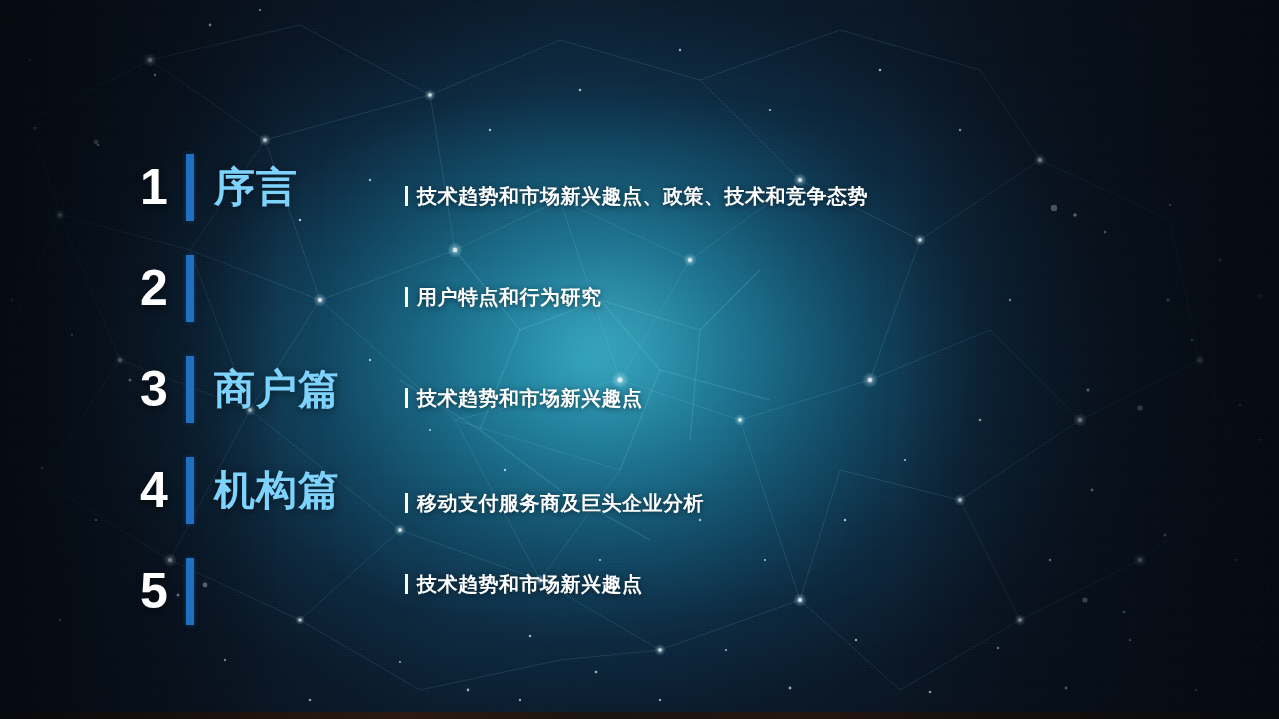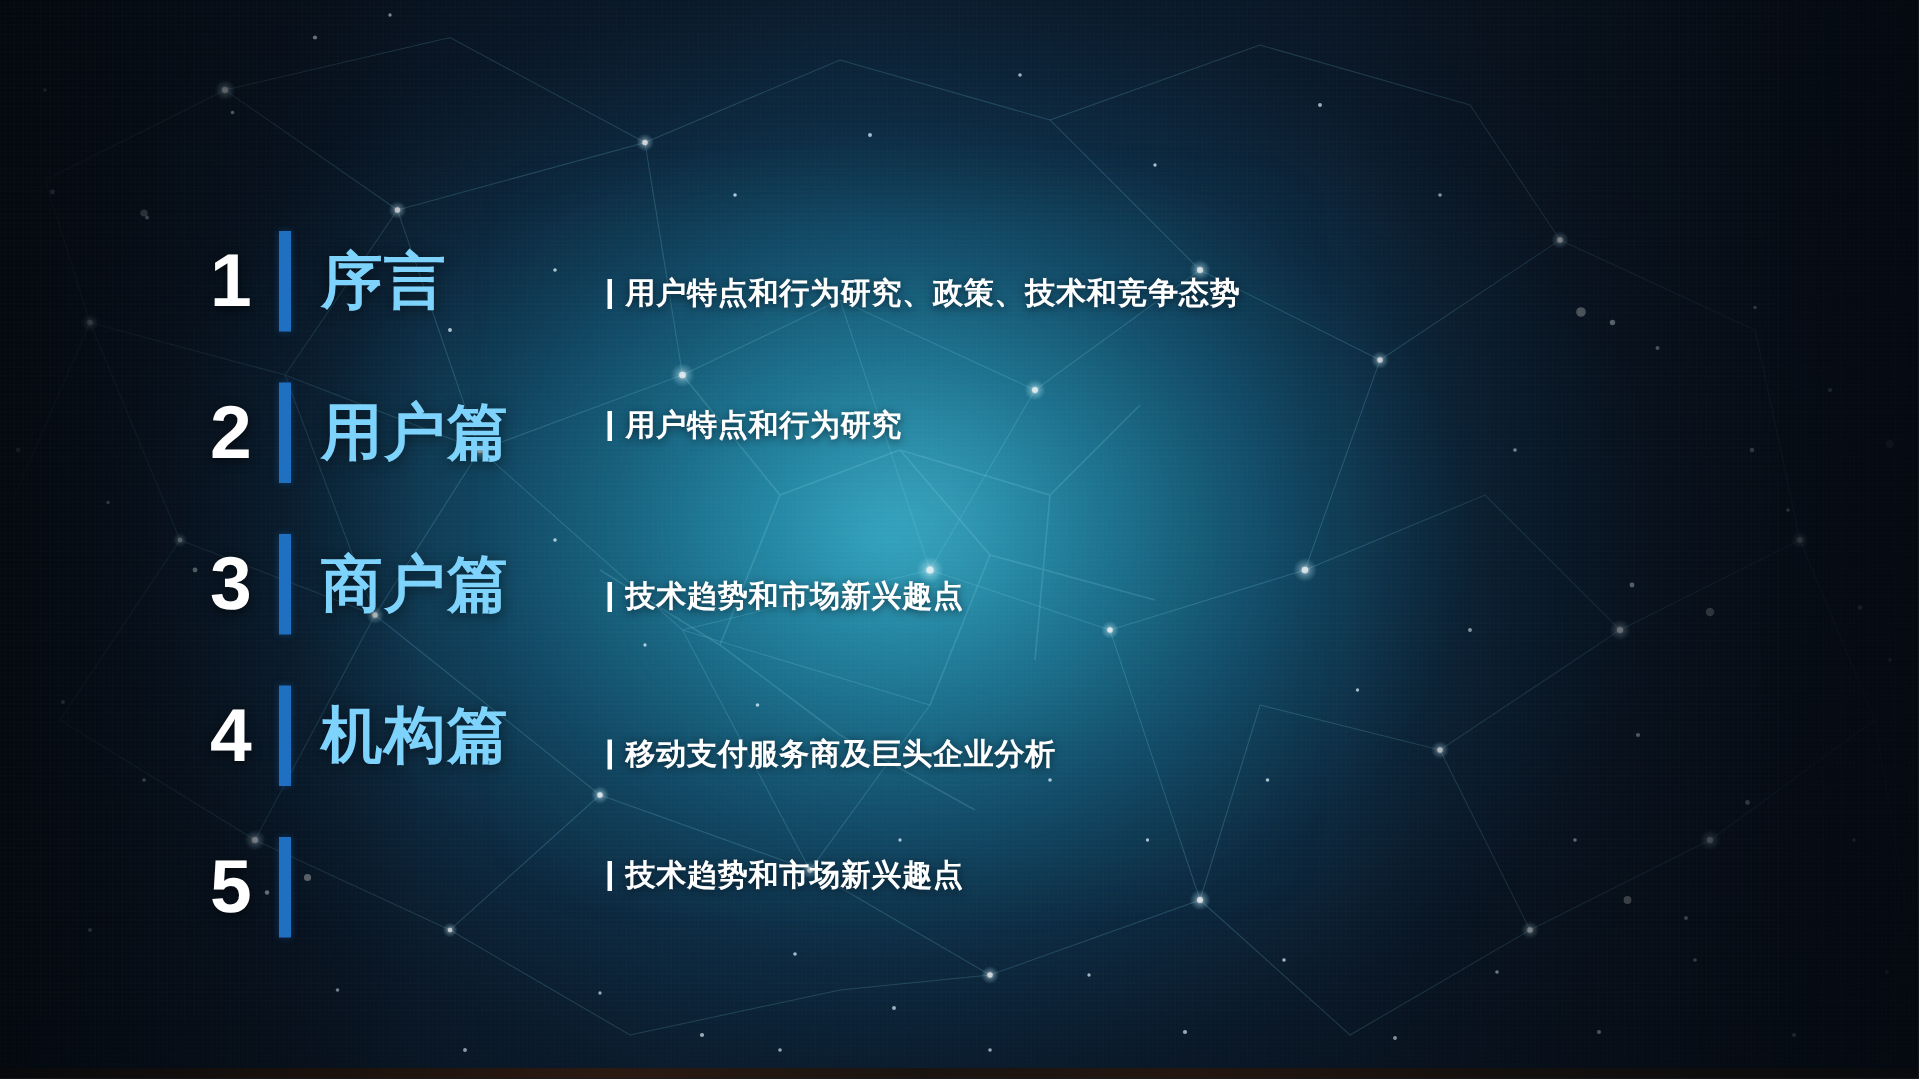--- a/index.html
+++ b/index.html
@@ -365,29 +365,28 @@
 
   <div class="agenda">
 
     <div class="row" style="top:151px;">
       <div class="row-num">1</div>
       <div class="row-bar"></div>
       <div class="row-title">序言</div>
     </div>
     <div class="row-desc" style="top:160px;">
       <span class="desc-pipe"></span>
-      <span class="desc-text">用户特点和行为研究、政策、技术和竞争态势</span>
+      <span class="desc-text">技术趋势和市场新兴趣点、政策、技术和竞争态势</span>
     </div>
 
     <div class="row" style="top:252px;">
       <div class="row-num">2</div>
       <div class="row-bar"></div>
-      <div class="row-title">用户篇</div>
-    </div>
-    <div class="row-desc" style="top:248px;">
+    </div>
+    <div class="row-desc" style="top:261px;">
       <span class="desc-pipe"></span>
       <span class="desc-text">用户特点和行为研究</span>
     </div>
 
     <div class="row" style="top:353px;">
       <div class="row-num">3</div>
       <div class="row-bar"></div>
       <div class="row-title">商户篇</div>
     </div>
     <div class="row-desc" style="top:362px;">

